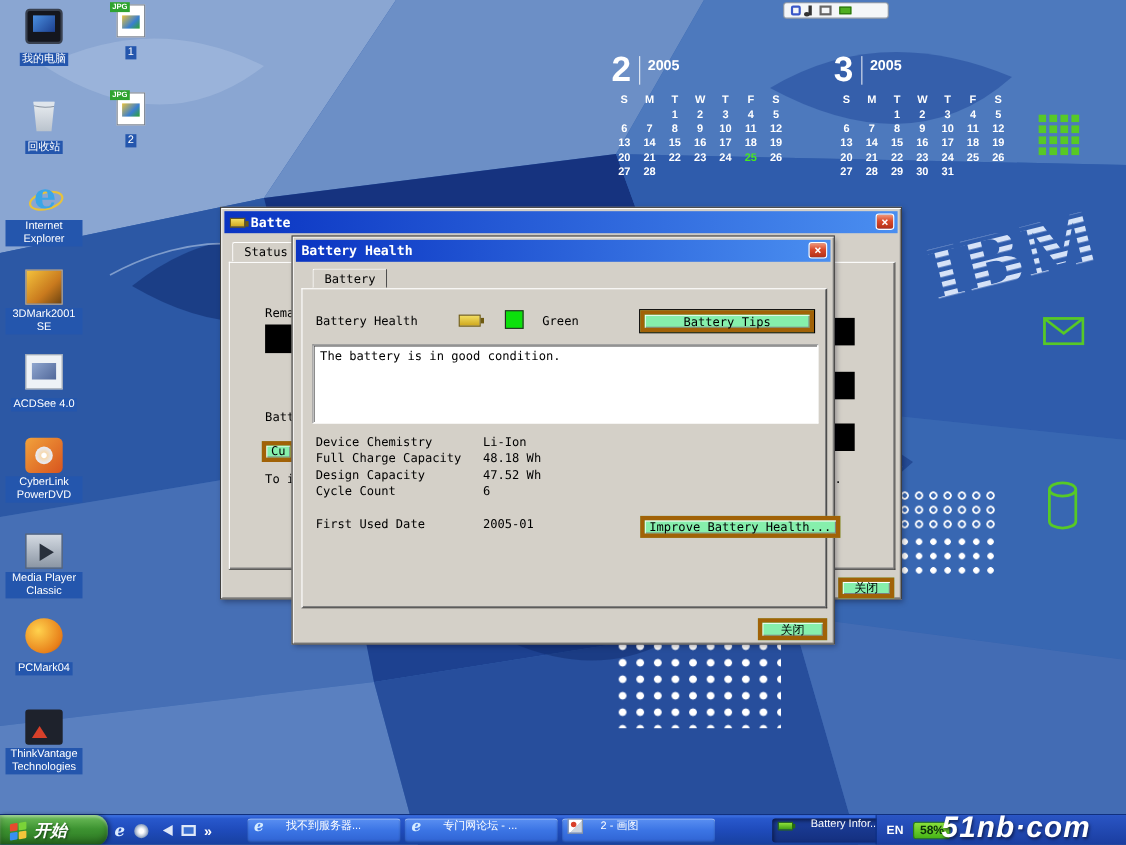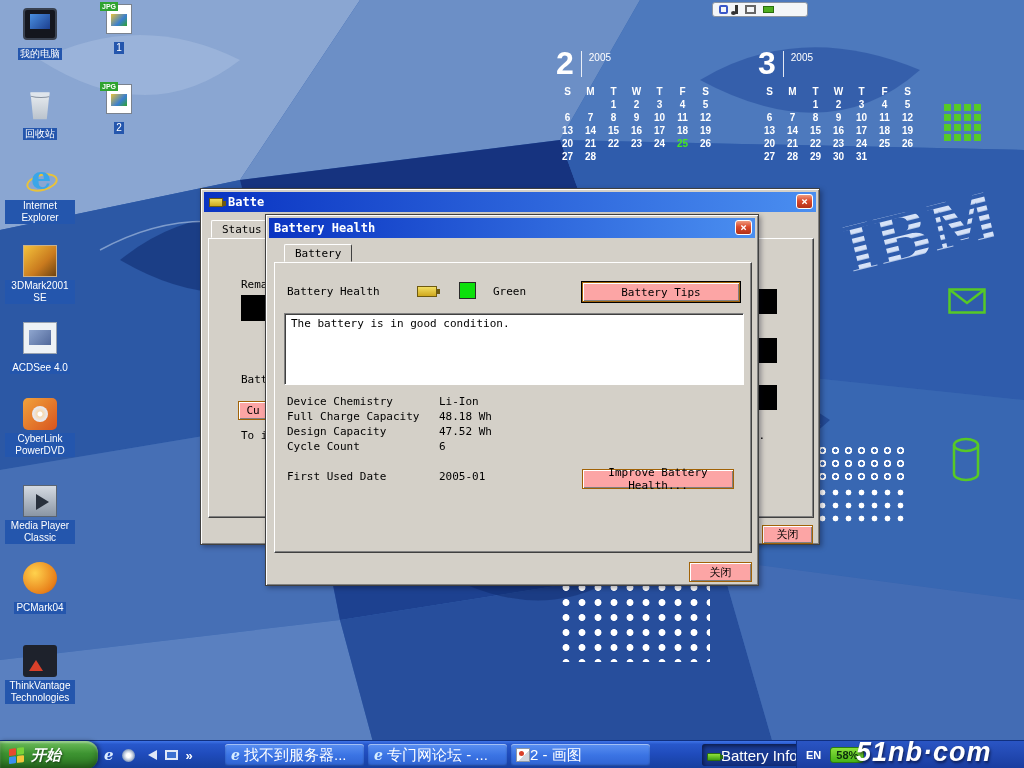--- a/index.html
+++ b/index.html
@@ -18,21 +18,21 @@
   .dots.filled.small { background-image:radial-gradient(circle at 50% 50%, #fff 2.6px, rgba(255,255,255,0) 3.2px); background-size:13px 13px; }
   .dots.hollow { background-image:radial-gradient(circle at 50% 50%, rgba(255,255,255,0) 1.8px, #fff 2.2px, #fff 3.4px, rgba(255,255,255,0) 4px); background-size:13px 13px; }
   #drive-label { position:absolute; left:533px; top:563px; z-index:1; color:#fff;
                  font:bold 12px "DejaVu Sans Mono",monospace; text-shadow:1px 1px 1px #123; }
 
   
   #calendars .calendar { position:absolute; color:#fff; width:172px; z-index:1; }
   .cal-head { display:flex; align-items:flex-start; gap:7px; height:32px; }
   .cal-mnum { font-weight:bold; font-size:32px; line-height:30px; }
   .cal-sep { width:1px; height:26px; background:#fff; opacity:.85; margin-top:3px; }
-  .cal-year { font-weight:normal; font-size:10px; margin-top:4px; }
+  .cal-year { font-weight:bold; font-size:13px; margin-top:4px; }
   .cal-grid { margin-top:6px; display:grid; grid-template-columns:repeat(7,23px); row-gap:2px;
               font-weight:bold; font-size:10px; text-align:center; }
   .cal-grid .hl { color:#46e81f; }
 
   
   #desktop-icons { position:absolute; left:4px; top:0; width:72px; height:740px; z-index:2; }
   #file-icons { position:absolute; left:96px; top:0; width:46px; height:200px; z-index:2; }
   .dicon { position:absolute; left:0; width:100%; text-align:center; cursor:pointer; }
   .dicon .art { position:relative; width:34px; height:32px; margin:0 auto 3px; }
   .dicon .dlbl { display:inline-block; background:#2456ad; color:#fff; font-size:10px;
@@ -89,21 +89,21 @@
               gap:5px; padding:0 5px; color:#fff; font-weight:bold; font-size:12px; overflow:hidden; }
   .close-x { position:absolute; top:5px; right:6px; width:17px; height:15px; z-index:4;
              background:linear-gradient(#f09a7c,#da4a2c 45%,#b23018); border:1px solid #fff;
              border-radius:3px; color:#fff; font-weight:bold; font-size:11px; line-height:13px;
              text-align:center; cursor:pointer; }
   .tab { position:absolute; height:18px; background:#d4d0c8; padding:2px 10px 0;
          border:1px solid; border-color:#fff #404040 #d4d0c8 #fff; border-radius:2px 2px 0 0;
          z-index:2; cursor:pointer; }
   .tabpanel { position:absolute; background:#d4d0c8; border:1px solid; border-color:#fff #404040 #404040 #fff;
               box-shadow: inset -1px -1px 0 #808080; }
-  .btn { position:absolute; background:#fca5a5; border:1px solid #a16207;
+  .btn { position:absolute; background:#86efac; border:4px solid #a16207;
          box-shadow: inset 1px 1px 0 #fff, inset -1px -1px 0 #808080;
          font:11px "DejaVu Sans Mono",monospace; text-align:center; cursor:pointer;
          display:flex; align-items:center; justify-content:center; }
   .btn.default { box-shadow:0 0 0 1px #000, inset 1px 1px 0 #fff, inset -1px -1px 0 #808080; }
   .sunken { position:absolute; background:#fff; border:1px solid; border-color:#808080 #fff #fff #808080;
             box-shadow: inset 1px 1px 0 #404040; padding:3px 6px; overflow:hidden; }
   .mini-batt { width:20px; height:11px; background:linear-gradient(#f2de62,#cfa81e); border:1px solid #6e5a10;
                position:absolute; }
   .mini-batt::after { content:""; position:absolute; right:-4px; top:2px; width:3px; height:5px; background:#6e5a10; }
 
@@ -139,22 +139,22 @@
   #quick-launch .chev { color:#fff; font-size:13px; font-weight:bold; cursor:pointer; }
   .ql { position:relative; cursor:pointer; }
   .internet-explorer-icon::after { content:"e"; color:#dcecff; font:bold italic 15px "DejaVu Serif",serif; }
   .media-disc-icon { width:13px; height:13px; border-radius:50%;
                      background:radial-gradient(circle,#fff 2px,#cdd6e4 4px,#8fa2c0 6px); }
   .volume-icon { width:0; height:0; border:5px solid transparent; border-right:9px solid #dfe8f8; }
   .desktop-show-icon { width:13px; height:10px; border:2px solid #dfe8f8; background:#3a6fd0; }
   .task-btn { position:absolute; top:3px; height:22px; width:139px; border-radius:3px; cursor:pointer;
               background:linear-gradient(#5b90f2,#3b74e4 50%,#2f63d2);
               box-shadow: inset 0 1px 0 rgba(255,255,255,.45), inset 0 -1px 2px rgba(0,0,0,.3);
-              display:flex; align-items:center; gap:0; padding:0 5px;
-              font-size:15px; white-space:nowrap; overflow:hidden; }
+              display:flex; gap:16px; padding:0 5px;
+              font-size:10px; white-space:nowrap; overflow:hidden; }
   .task-btn.active { background:linear-gradient(#1c3f9c,#142f7e);
                      box-shadow: inset 1px 2px 4px rgba(0,0,10,.6); margin-left: 48px; }
   .task-btn .ticon { flex:0 0 14px; width:14px; height:14px; position:relative; }
   .ticon-ie::after { content:"e"; position:absolute; left:1px; top:-1px; color:#d6ecff;
                      font:bold italic 14px "DejaVu Serif",serif; }
   .ticon-paint { background:linear-gradient(135deg,#fff 55%,#cfd6de 55%); border:1px solid #8f98a4; }
   .ticon-paint::after { content:""; position:absolute; left:2px; top:2px; width:5px; height:5px;
                         background:#d8402a; border-radius:50%; }
   .ticon-battery { width:13px !important; height:8px !important; margin-top:3px;
                    background:linear-gradient(#8fe23c,#3f9e14); border:1px solid #2a6e0e; border-radius:1px; }
@@ -414,21 +414,21 @@
       <div class="btn default" style="left:307px;top:19px;width:158px;height:20px">Battery Tips</div>
 
       <div class="sunken" style="left:9px;top:50px;width:460px;height:72px">
         <span>The battery is in good condition.</span>
       </div>
 
       <div class="frow" style="top:207px">
         <span>First Used Date</span>
         <span class="fval">2005-01</span>
       </div>
-      <div class="btn" style="left:307px;top:206px;width:152px;height:20px">Improve Battery Health...</div>
+      <div class="btn" style="left:307px;top:206px;width:182px;height:20px">Improve Battery Health...</div>
     <div class="frow" style="top: 132px;"><span class="flab">Device Chemistry</span><span class="fval">Li-Ion</span></div>
         <div class="frow" style="top: 147px;"><span class="flab">Full Charge Capacity</span><span class="fval">48.18 Wh</span></div>
         <div class="frow" style="top: 162px;"><span class="flab">Design Capacity</span><span class="fval">47.52 Wh</span></div>
         <div class="frow" style="top: 177px;"><span class="flab">Cycle Count</span><span class="fval">6</span></div>
       </div>
 
     <div class="btn" style="left:423px;top:347px;width:63px;height:20px">关闭</div>
   </div>
 
   <div id="taskbar">

